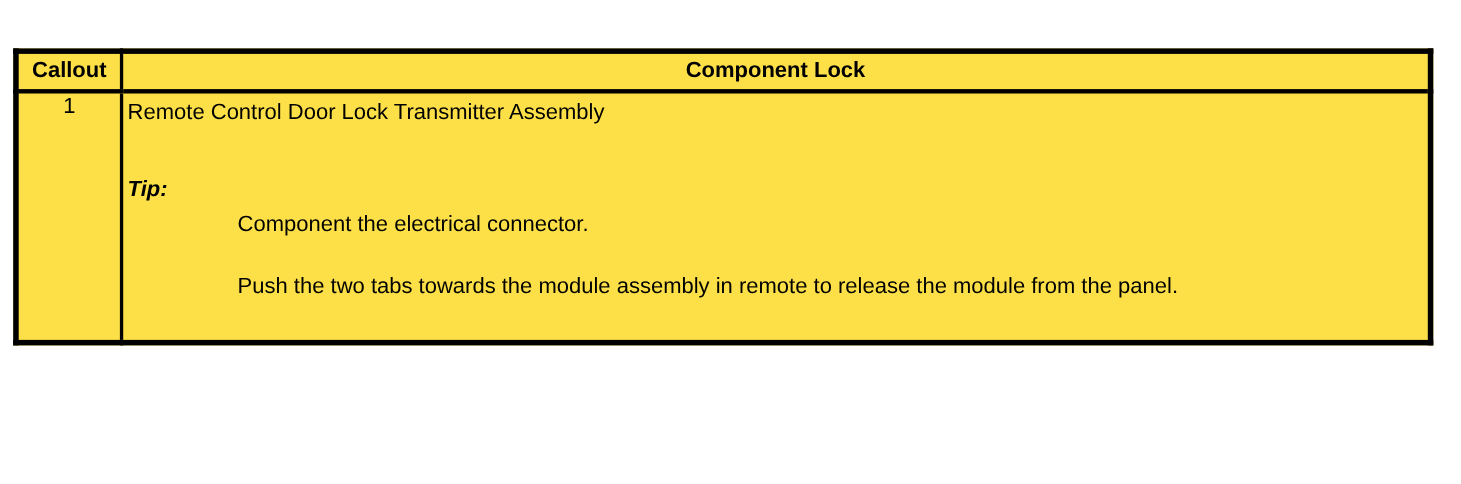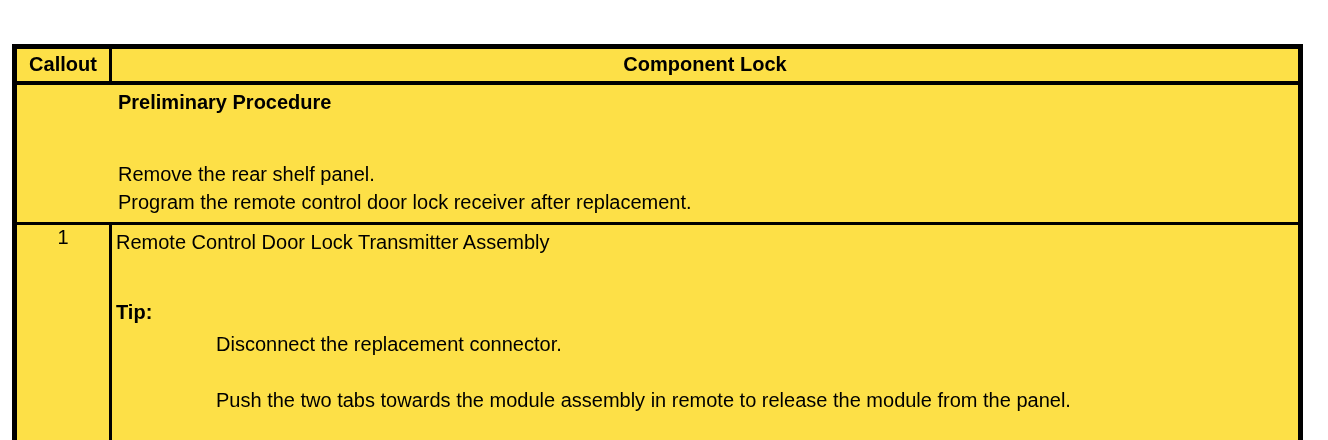--- a/index.html
+++ b/index.html
@@ -65,48 +65,42 @@
     height: 229px;
     padding: 5px 8px 32px 4px;
     border-top-width: 4px;
   }
   .component-name { line-height: 24px; margin-bottom: 46px; }
   .tip-label {
     font-weight: bold;
     font-size: 20px;
     line-height: 24px;
     margin-bottom: 6px;
+    font-style: italic;
   }
   .tip-step {
     padding-left: 100px;
     line-height: 28px;
   }
   .tip-step + .tip-step { margin-top: 28px; }
 </style>
 </head>
 <body>
 
 <table class="doc-table">
   <tbody>
     <tr>
       <th class="callout-col">Callout</th>
       <th>Component Lock</th>
     </tr>
 
-    <tr>
-      <td colspan="2" class="prelim-cell">
-        <div class="prelim-title">Preliminary Procedure</div>
-        <div class="prelim-step">Remove the rear shelf panel.</div>
-        <div class="prelim-step">Program the remote control door lock receiver after replacement.</div>
-      </td>
-    </tr>
 
     <tr>
       <td class="callout-cell">1</td>
       <td class="component-cell">
         <div class="component-name">Remote Control Door Lock Transmitter Assembly</div>
         <div class="tip-label">Tip:</div>
-        <div class="tip-step">Disconnect the replacement connector.</div>
+        <div class="tip-step">Component the electrical connector.</div>
         <div class="tip-step">Push the two tabs towards the module assembly in remote to release the module from the panel.</div>
       </td>
     </tr>
   </tbody>
 </table>
 
 </body></html>

